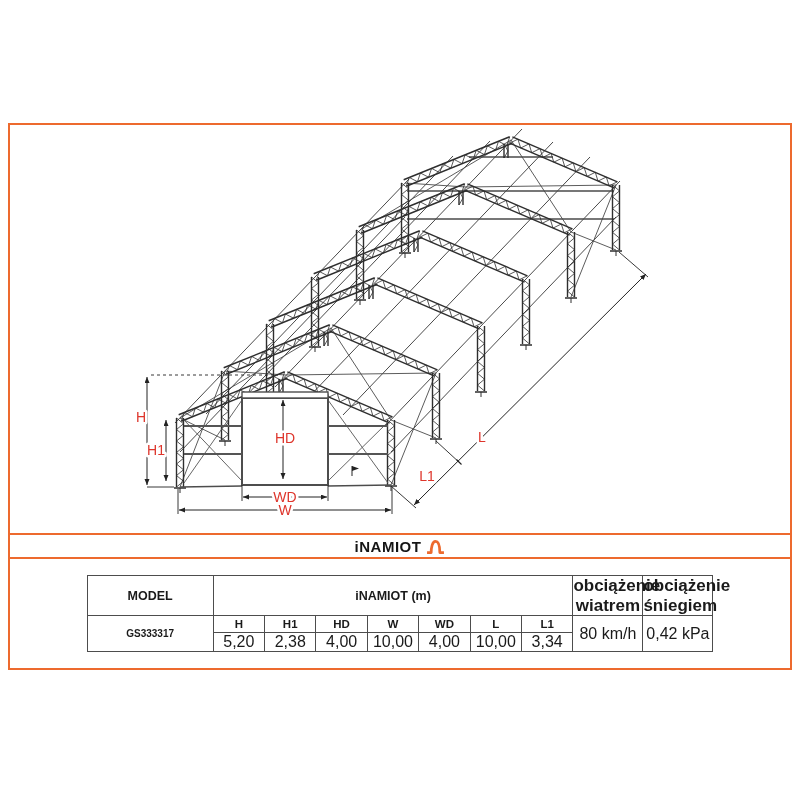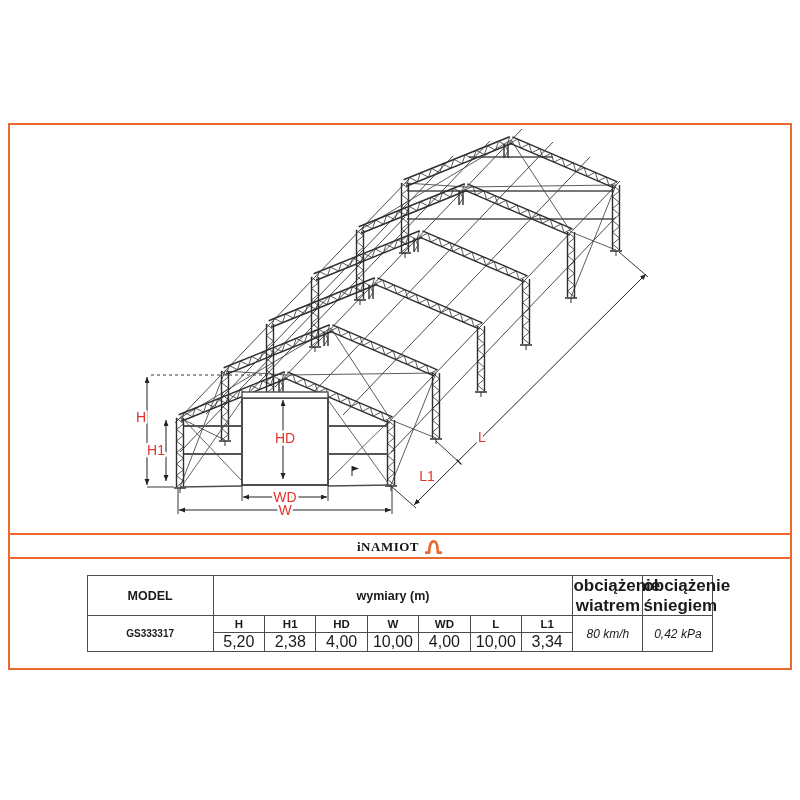--- a/index.html
+++ b/index.html
@@ -1,30 +1,30 @@
 <!DOCTYPE html>
 <html><head>
 <meta charset="utf-8">
 <style>
   html,body{margin:0;padding:0;background:#ffffff;}
   .page{position:relative;width:800px;height:800px;background:#fff;font-family:"Liberation Sans",sans-serif;overflow:hidden;}
   .panel{position:absolute;left:8px;top:123px;width:780px;height:543px;border:2px solid #ED6A2E;display:flex;flex-direction:column;}
   .drawing-area{height:408px;position:relative;background:#fff;}
   .logo-strip{height:22px;border-top:2px solid #ED6A2E;border-bottom:2px solid #ED6A2E;display:flex;align-items:center;justify-content:center;gap:5px;background:#fff;}
-  .logo-text{font-family:Liberation Serif, serif;font-weight:700;font-size:13px;color:#151515;letter-spacing:.5px;line-height:1;}
+  .logo-text{font-family:Liberation Sans, sans-serif;font-weight:700;font-size:15px;color:#151515;letter-spacing:.5px;line-height:1;}
   .table-area{flex:1;display:flex;align-items:center;justify-content:center;background:#fff;}
   table.spec{border-collapse:collapse;table-layout:fixed;width:626px;padding-left:19px;}
   table.spec td{border:1.5px solid #4d4d4d;text-align:center;vertical-align:middle;padding:0;color:#1a1a1a;}
   td.hdr{font-weight:700;font-size:12.5px;}
   td.model-cell{height:31px;}
   td.model-val{font-weight:700;font-size:10px;}
   td.dimh{font-weight:700;font-size:11.5px;height:16px;}
   td.dimv{font-size:16px;height:17px;}
   td.load-hdr{font-weight:700;font-size:17px;white-space:pre-line;line-height:1.15;}
-  td.load-val{font-size:12px;font-style:italic;}
+  td.load-val{font-size:16px;}
   svg text.dim{font-family:"Liberation Sans",sans-serif;font-size:14px;fill:#DE352B;paint-order:stroke;stroke:#ffffff;stroke-width:5px;stroke-linejoin:round;text-anchor:middle;}
 </style>
 </head>
 <body>
 
 <div class="page">
   <div class="panel">
 
     <div class="drawing-area">
       <svg id="structure-svg" width="780" height="408" viewBox="10 125 780 408">
@@ -244,21 +244,21 @@
             <col style="width:51.4px">
           <col style="width:51.4px">
             <col style="width:51.4px">
             <col style="width:51.4px">
           <col style="width:70px">
             <col style="width:70px">
         </colgroup>
         <tbody>
             <tr>
           <td class="hdr model-cell">MODEL</td>
-          <td class="hdr" colspan="7">wymiary (m)</td>
+          <td class="hdr" colspan="7">iNAMIOT (m)</td>
           <td class="load-hdr">obciążenie
 wiatrem</td>
           <td class="load-hdr">obciążenie
 śniegiem</td>
         </tr>
         <tr>
           <td class="model-val" rowspan="2">GS333317</td>
           <td class="dimh">H</td>
           <td class="dimh">H1</td>
           <td class="dimh">HD</td>

